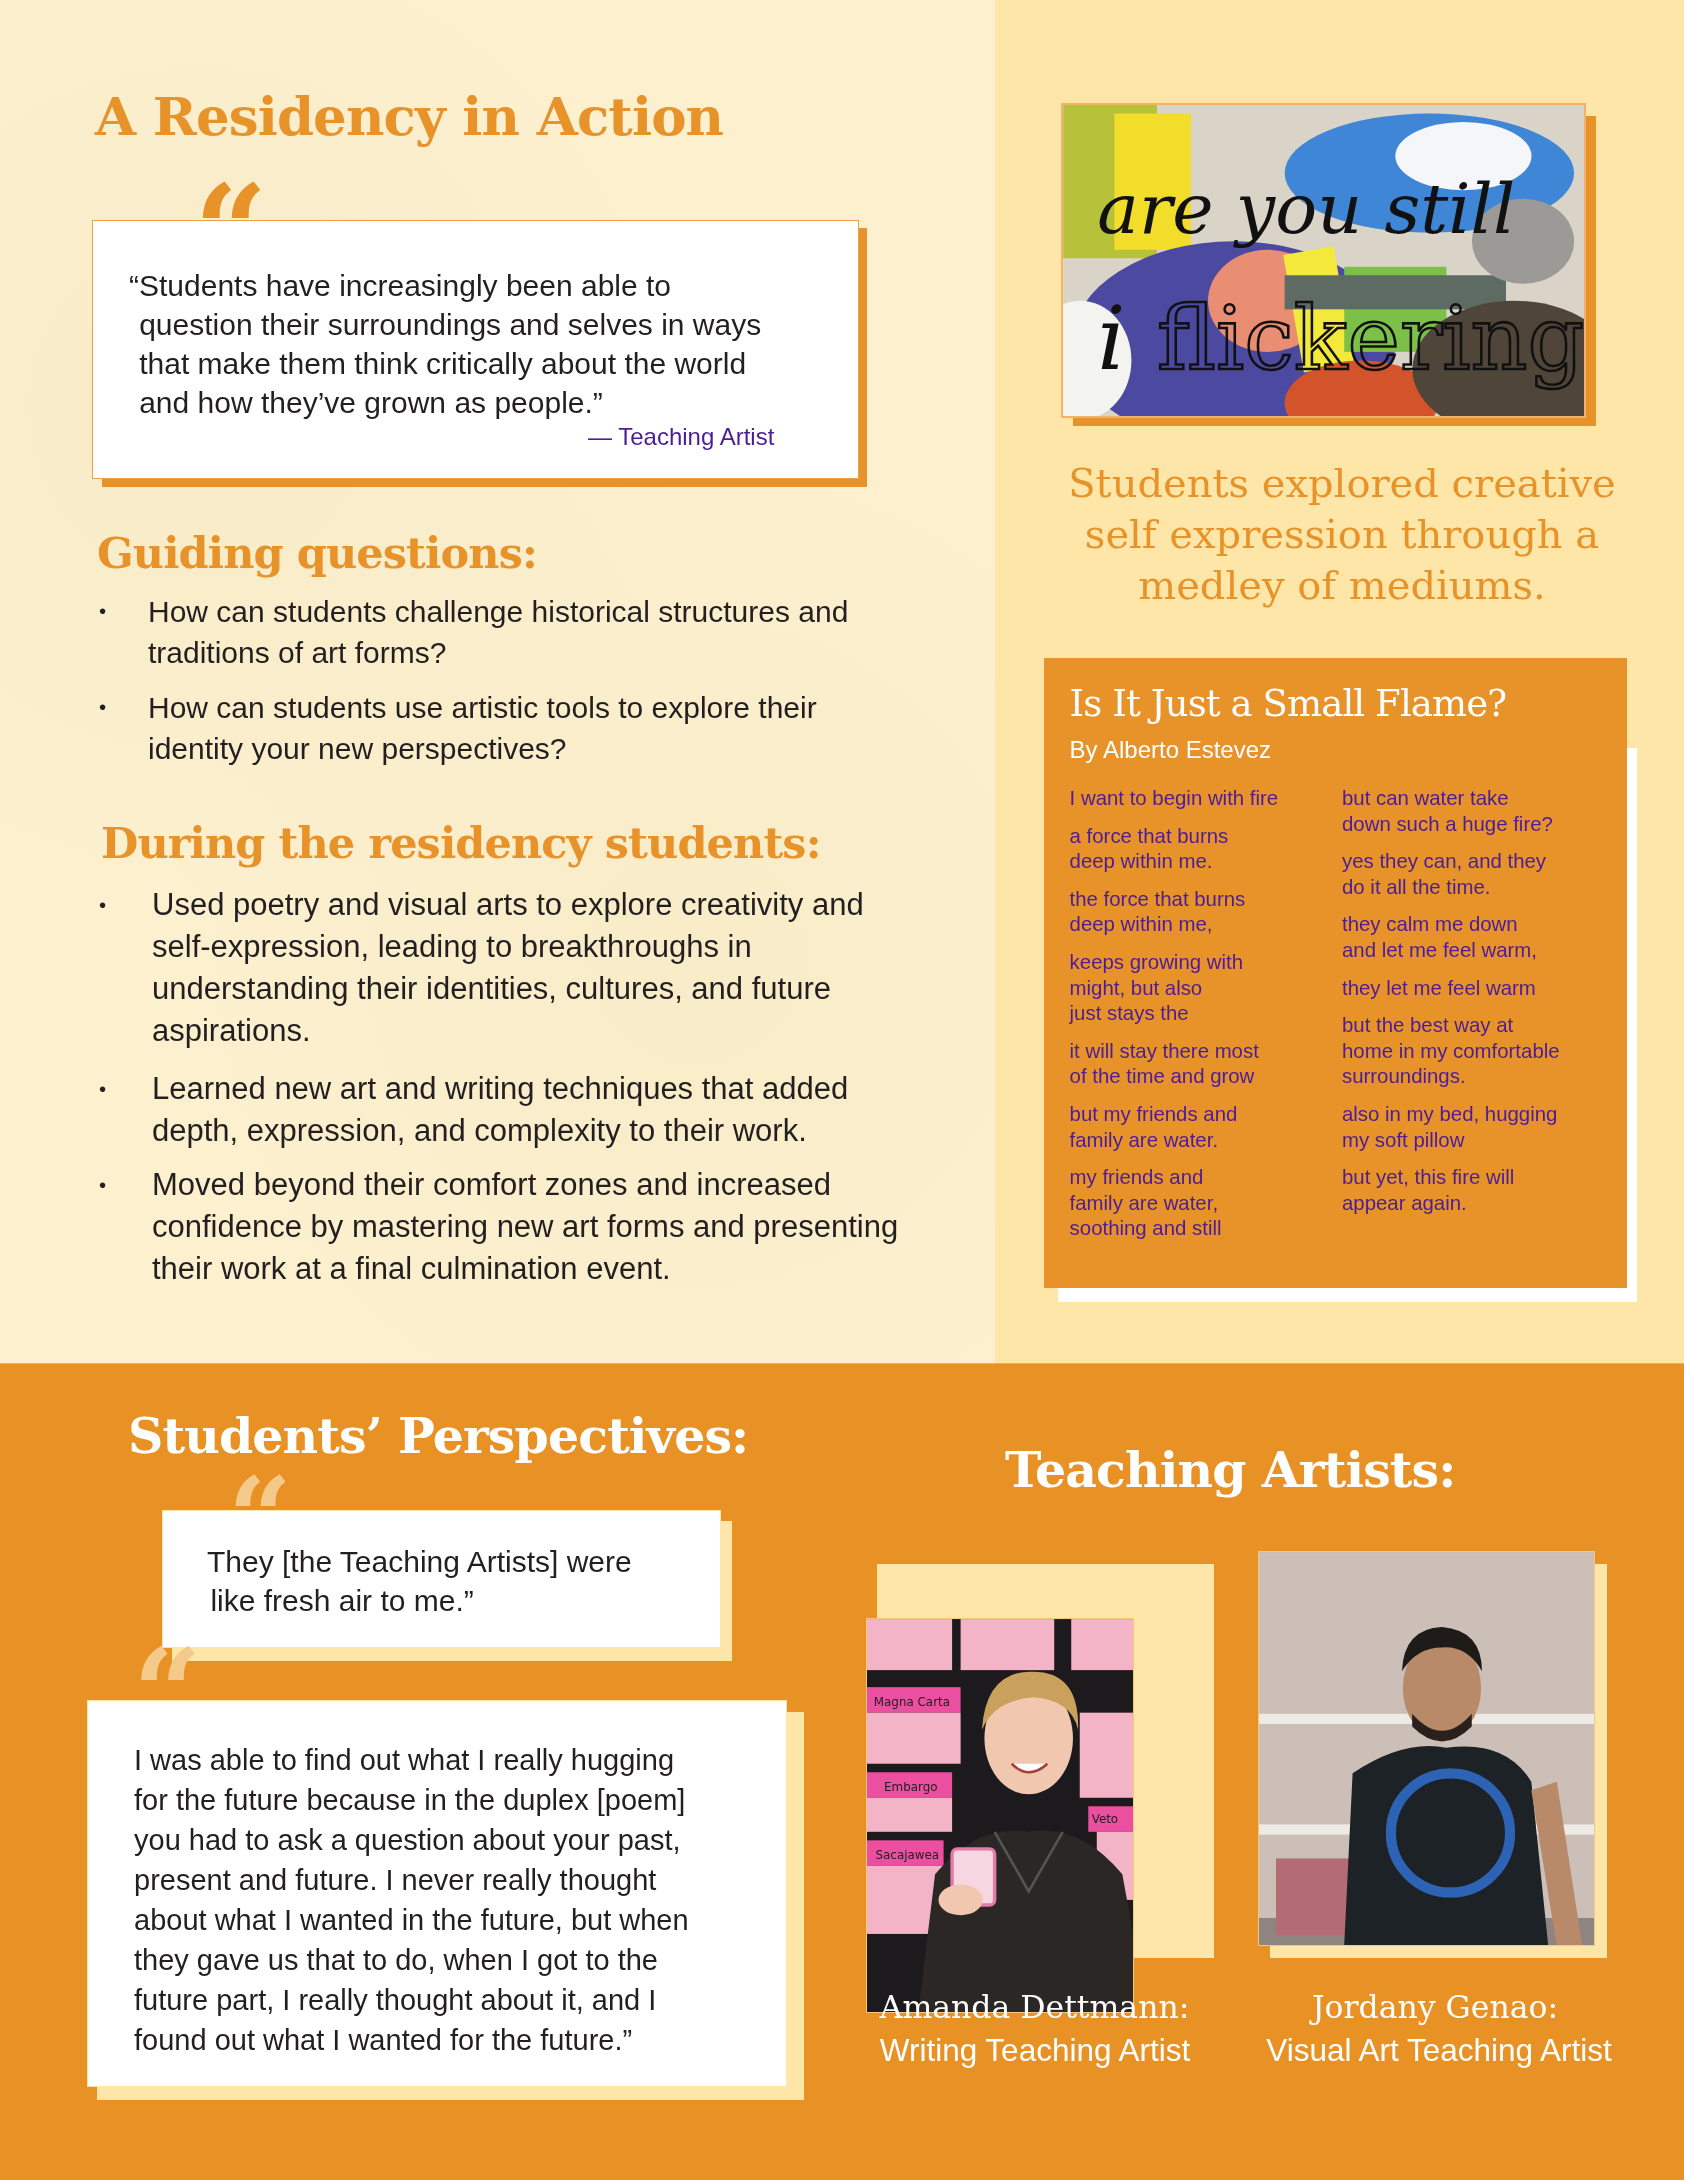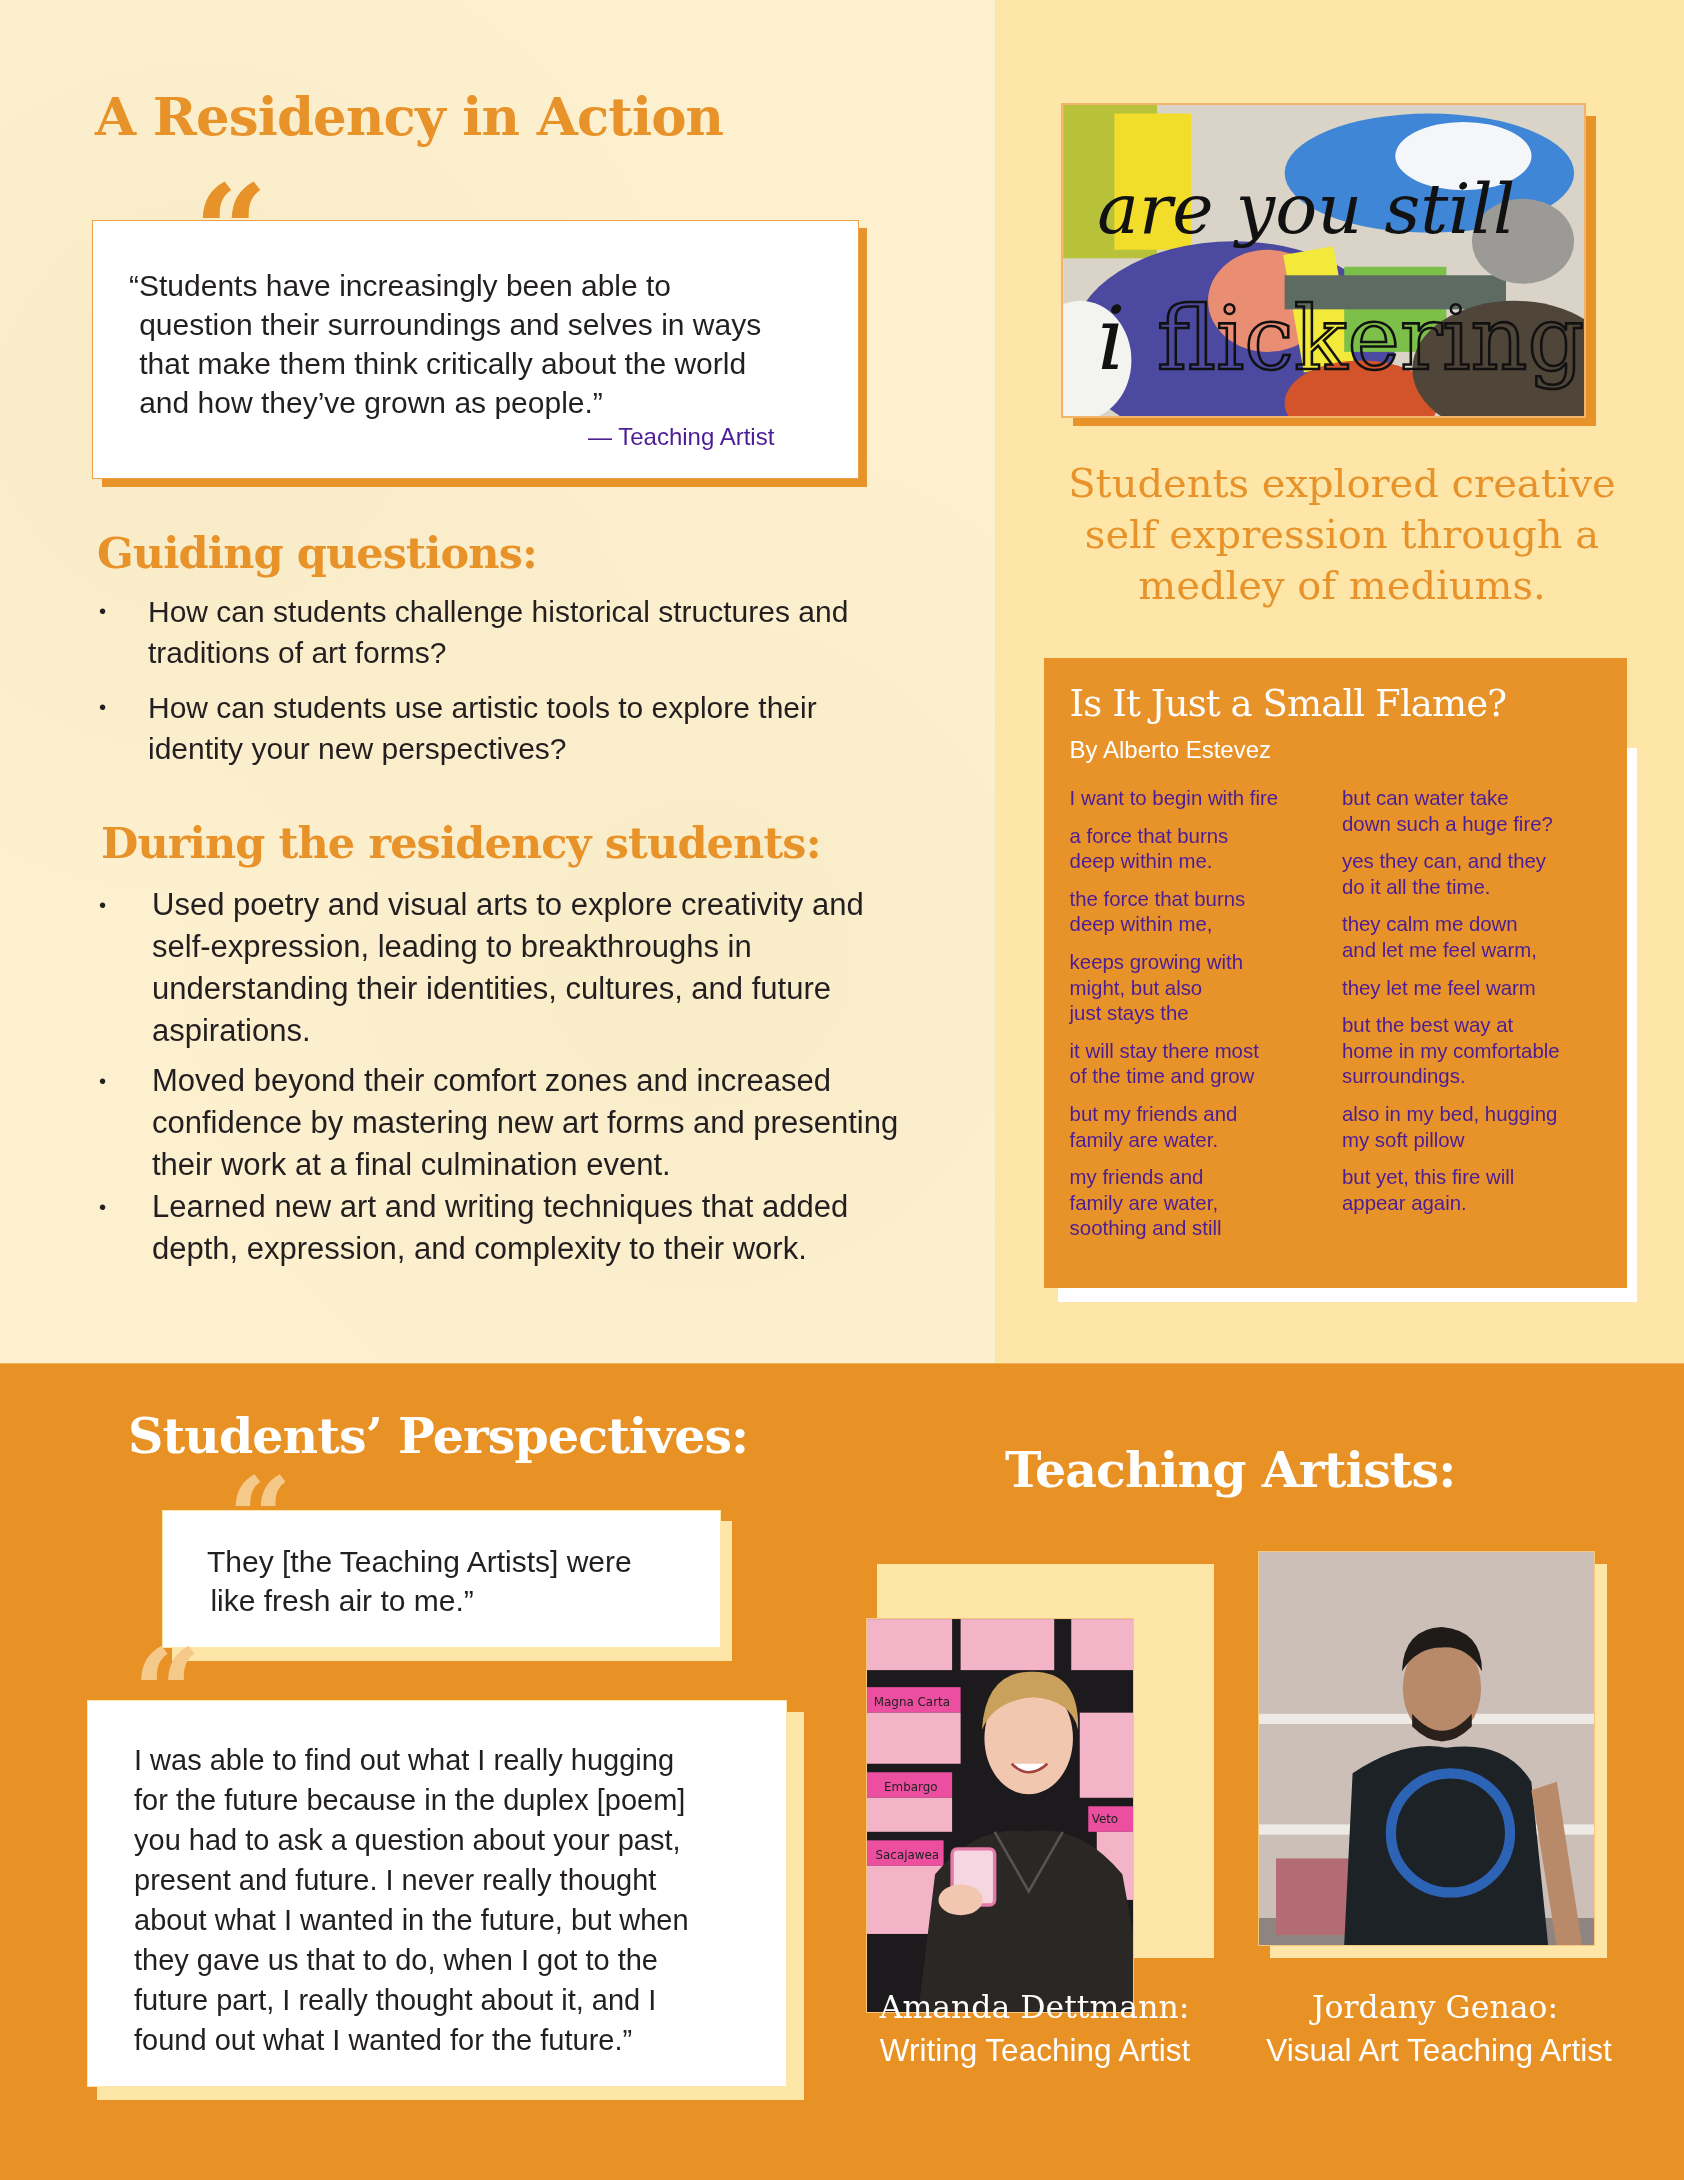--- a/index.html
+++ b/index.html
@@ -65,23 +65,23 @@
 <div style="position:absolute; left:588px; top:423px; font-size:24px; color:#4c1d95;">— Teaching Artist</div>
 
 <h2 class="h-orange" style="left:97px; top:528px; font-size:43px;">Guiding questions:</h2>
 <ul class="bullets" style="left:99px; top:591px; width:784px; font-size:30px; line-height:41px;">
   <li style="margin-bottom:13.6px;">How can students challenge historical structures and traditions of art forms?</li>
   <li>How can students use artistic tools to explore their identity your new perspectives?</li>
 </ul>
 
 <h2 class="h-orange" style="left:101px; top:818px; font-size:43px;">During the residency students:</h2>
 <ul class="bullets" style="left:99px; top:884px; width:818px; font-size:31px; line-height:42px;">
-  <li style="padding-left:53px; margin-bottom:8px;">Used poetry and visual arts to explore creativity and self-expression, leading to breakthroughs in understanding their identities, cultures, and future aspirations.</li>
+  <li style="padding-left:53px; margin-bottom:16px;">Used poetry and visual arts to explore creativity and self-expression, leading to breakthroughs in understanding their identities, cultures, and future aspirations.</li>
+  <li style="padding-left:53px; margin-bottom:12px;">Learned new art and writing techniques that added depth, expression, and complexity to their work.</li>
   <li style="padding-left:53px;">Moved beyond their comfort zones and increased confidence by mastering new art forms and presenting their work at a final culmination event.</li>
-  <li style="padding-left:53px; margin-bottom:12px;">Learned new art and writing techniques that added depth, expression, and complexity to their work.</li>
 </ul>
 
 <div class="art-shadow" style="left:1073px; top:116px; width:523px; height:310px;"></div>
 <div class="art-frame" style="left:1061px; top:103px; width:525px; height:315px;">
   <svg width="525" height="315" viewBox="0 0 616 370">
     <rect width="616" height="370" fill="#d9d4c7"></rect>
     <rect x="0" y="0" width="110" height="180" fill="#b7c13a"></rect>
     <rect x="60" y="10" width="90" height="160" fill="#f1dd2a"></rect>
     <ellipse cx="200" cy="280" rx="190" ry="120" fill="#4c4aa0"></ellipse>
     <ellipse cx="240" cy="230" rx="70" ry="60" fill="#e98d73"></ellipse>

